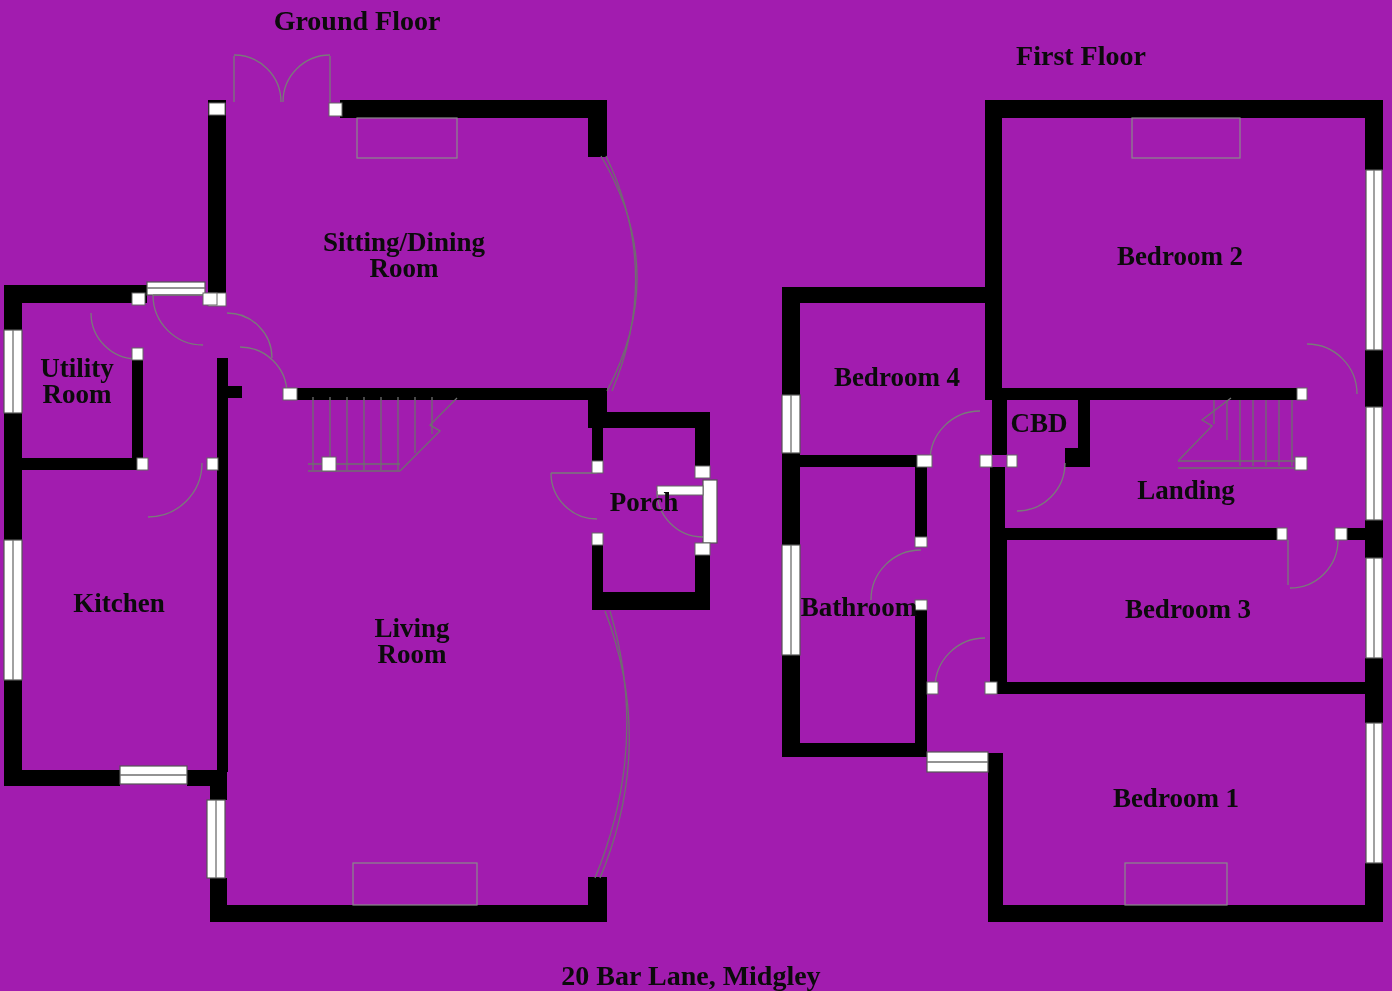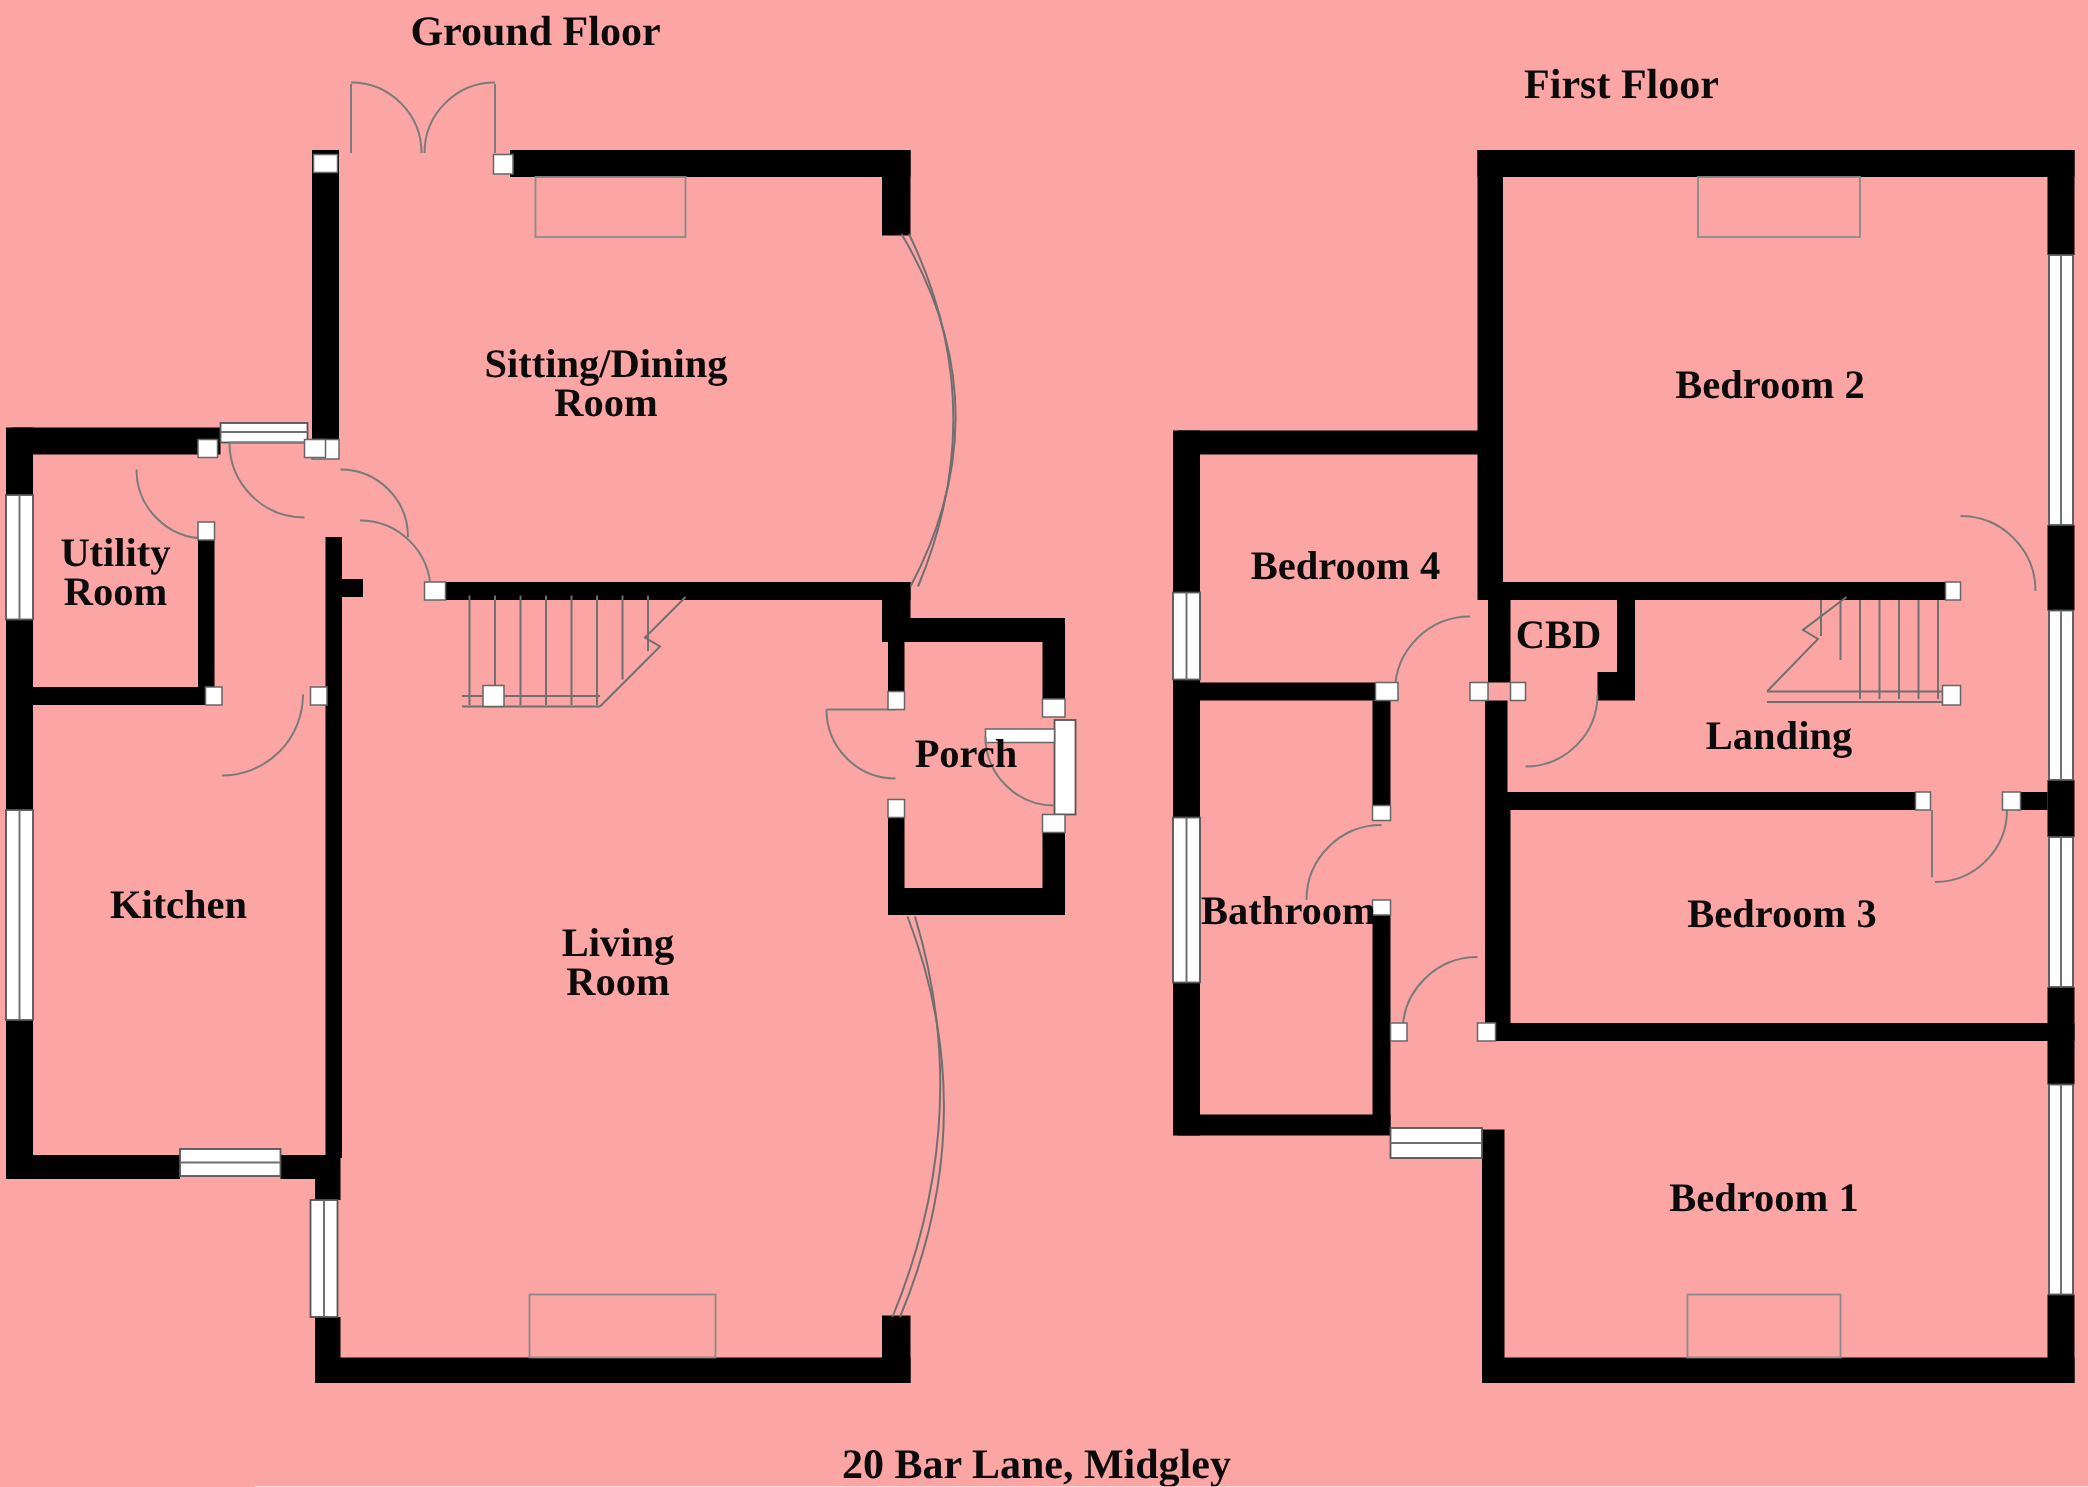--- a/index.html
+++ b/index.html
@@ -1,16 +1,16 @@
 <!DOCTYPE html>
 <html><head>
 <meta charset="utf-8">
 <style>
   html,body{margin:0;padding:0;background:#ffffff;}
-  .plan-wrap{position:relative;width:1392px;height:991px;background:#fca5a5;overflow:hidden;
+  .plan-wrap{position:relative;width:1392px;height:991px;background:#a21caf;overflow:hidden;
              font-family:"Liberation Serif", serif;}
   svg{position:absolute;left:0;top:0;}
   .room-label{font-family:"Liberation Serif", serif;font-weight:bold;font-size:27px;fill:#0b0b0b;}
   .floor-title{font-family:"Liberation Serif", serif;font-weight:bold;font-size:28px;fill:#0b0b0b;}
   .caption{font-family:"Liberation Serif", serif;font-weight:bold;font-size:28px;fill:#0b0b0b;}
   .wall{fill:#000000;stroke:none;}
   .thin{stroke:#6f6f6f;stroke-width:1.3;fill:none;}
   .arc{stroke:#7a7a7a;stroke-width:1.3;fill:none;}
   .win{fill:#ffffff;stroke:#555555;stroke-width:1.2;}
   .jamb{fill:#ffffff;stroke:#666666;stroke-width:1;}

